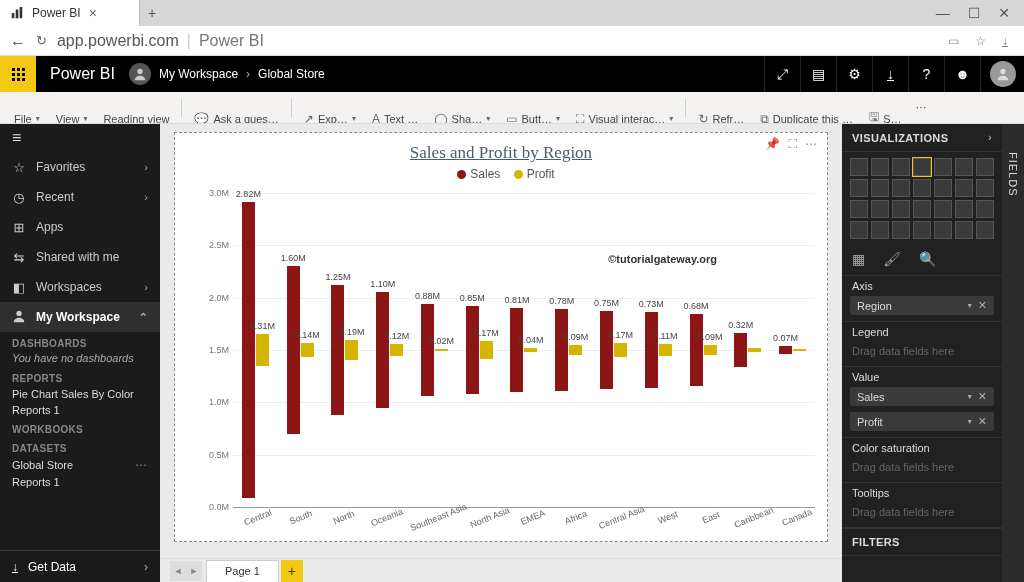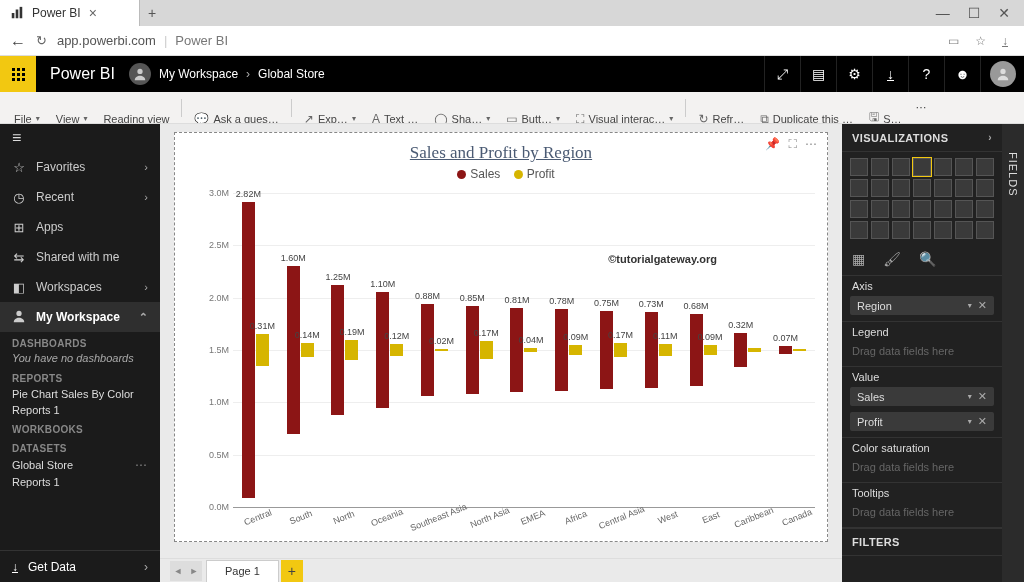--- a/index.html
+++ b/index.html
@@ -11,21 +11,21 @@
   .tab-icon-bi { width: 14px; height: 14px; display: inline-block; }
   .tab-icon-bi svg { width: 14px; height: 14px; }
   .tab-close { color: #666; font-size: 14px; line-height: 1; }
   .tab-add { width: 24px; display: flex; align-items: center; justify-content: center; color: #555; font-size: 14px; }
   .tab-spacer { flex: 1; }
   .win-controls { display: flex; align-items: center; gap: 18px; padding: 0 14px; color: #555; font-size: 14px; }
 
   .addr-bar { height: 30px; display: flex; align-items: center; gap: 10px; padding: 0 10px; border-bottom: 1px solid #ddd; }
   .addr-back { font-size: 16px; color: #444; }
   .addr-refresh { font-size: 13px; color: #666; }
-  .addr-text { display: flex; align-items: center; gap: 8px; color: #555; font-size: 13px; }
+  .addr-text { display: flex; align-items: center; gap: 8px; color: #555; font-size: 16px; }
   .addr-spacer { flex: 1; }
   .addr-right { display: flex; align-items: center; gap: 16px; color: #777; padding-right: 6px; }
 
   
   .pbi-header { height: 36px; background: #000; color: #fff; display: flex; align-items: center; padding-left: 0; }
   .waffle { width: 36px; height: 36px; background: #f2c811; display: flex; align-items: center; justify-content: center; }
   .waffle-grid { display: grid; grid-template-columns: repeat(3, 3px); grid-template-rows: repeat(3, 3px); gap: 2px; }
   .waffle-grid span { background: #000; }
   .pbi-product { font-size: 16px; padding: 0 14px; font-weight: 400; }
   .avatar-sm { width: 22px; height: 22px; border-radius: 50%; background: #555; display:flex; align-items:center; justify-content:center; color:#ccc; font-size:13px; }

